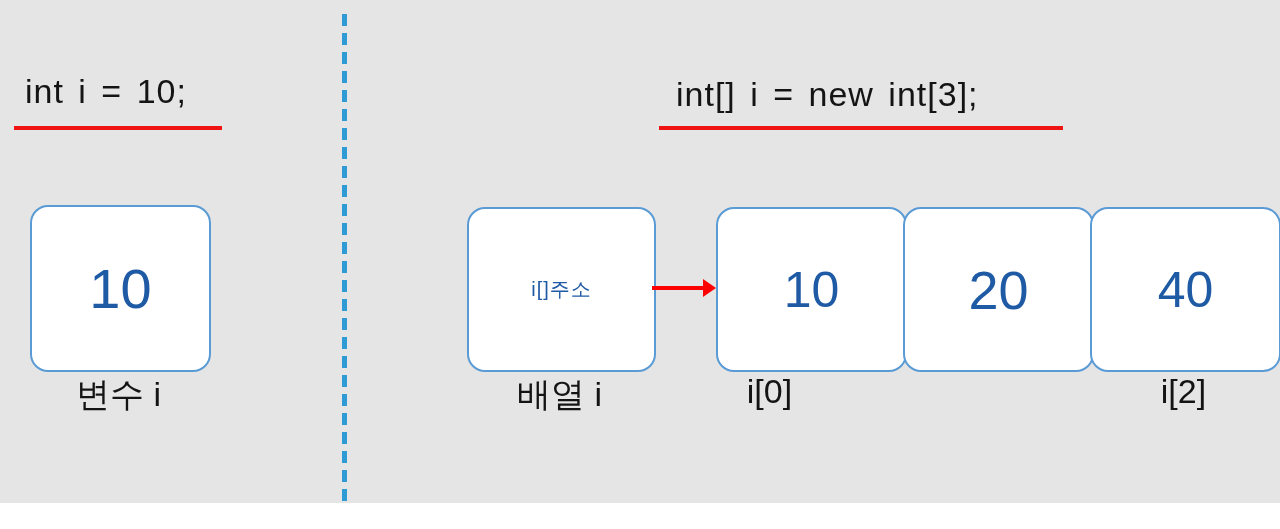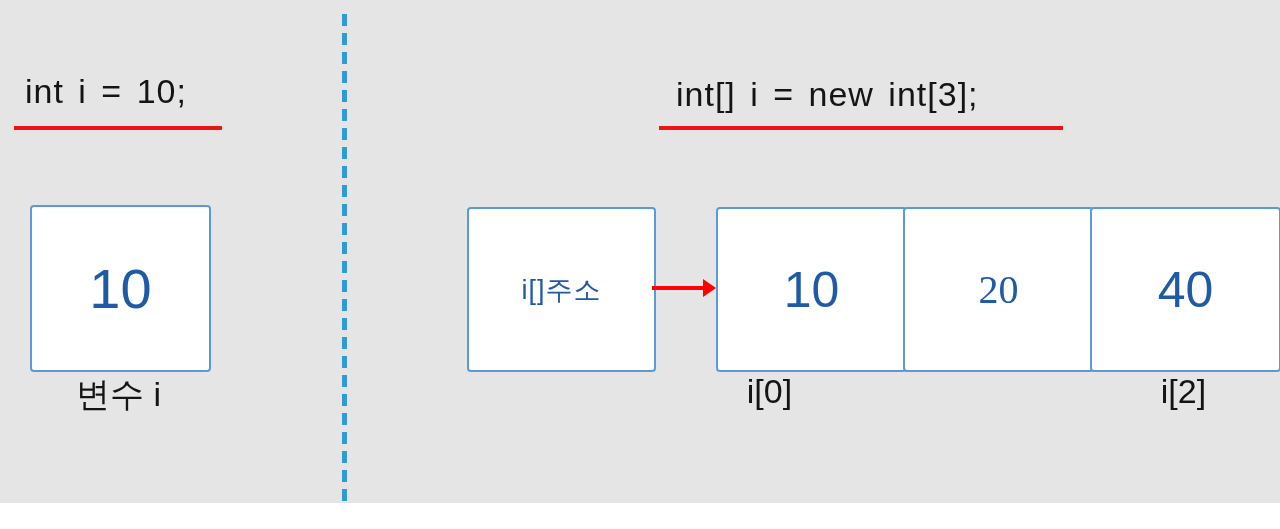--- a/index.html
+++ b/index.html
@@ -15,25 +15,25 @@
   .canvas{
     position:relative;width:1280px;height:503px;background:#e5e5e5;
     font-family:"Liberation Sans", sans-serif;overflow:hidden;
   }
   .code{
     position:absolute;color:var(--code-text);font-size:34px;
     letter-spacing:1px;word-spacing:4px;white-space:nowrap;
   }
   .underline{position:absolute;height:4px;background:var(--underline);}
   .membox{
-    position:absolute;border:2px solid var(--box-border);border-radius:4px;
+    position:absolute;border:2px solid var(--box-border);border-radius:18px;
     background:#fff;display:flex;align-items:center;justify-content:center;
   }
   .membox .big-val{color:var(--value-text);font-size:56px;}
-  .membox .addr-val{color:var(--value-text);font-size:27px;letter-spacing:1px;}
+  .membox .addr-val{color:var(--value-text);font-size:20px;letter-spacing:1px;}
   .boxlabel{
     position:absolute;color:var(--label-text);font-size:34px;
     text-align:center;white-space:nowrap;
   }
   .divider{
     position:absolute;left:342px;top:14px;width:5px;height:502px;
     background:repeating-linear-gradient(180deg,
       var(--divider) 0px, var(--divider) 12px,
       transparent 12px, transparent 19px);
   }
@@ -62,31 +62,32 @@
   <div class="boxlabel" style="left:30px;top:372px;width:177px;">변수 i</div>
 
   <div class="divider"></div>
 
   <div class="code" style="left:676px;top:75px;">int[] i = new int[3];</div>
   <div class="underline" style="left:659px;top:126px;width:404px;"></div>
 
   <div class="membox" style="left:467px;top:207px;width:185px;height:161px;">
     <span class="addr-val">i[]주소</span>
   </div>
+  <div class="boxlabel" style="left:467px;top:372px;width:185px;">배열 i</div>
 
   <div class="arrow">
     <div class="shaft"></div>
     <div class="head"></div>
   </div>
 
   <div class="membox" style="left:716px;top:207px;width:187px;height:161px;">
     <span class="big-val" style="font-size:50px;">10</span>
   </div>
   <div class="membox" style="left:903px;top:207px;width:187px;height:161px;">
-    <span class="big-val" style="font-size:40px;font-family:Liberation Serif, serif;">20</span>
+    <span class="big-val" style="font-size:54px;">20</span>
   </div>
   <div class="membox" style="left:1090px;top:207px;width:187px;height:161px;">
     <span class="big-val" style="font-size:50px;">40</span>
   </div>
 
   <div class="boxlabel" style="left:676px;top:372px;width:187px;text-align:center;">i[0]</div>
   <div class="boxlabel" style="left:1090px;top:372px;width:187px;">i[2]</div>
 
 </div>
 

